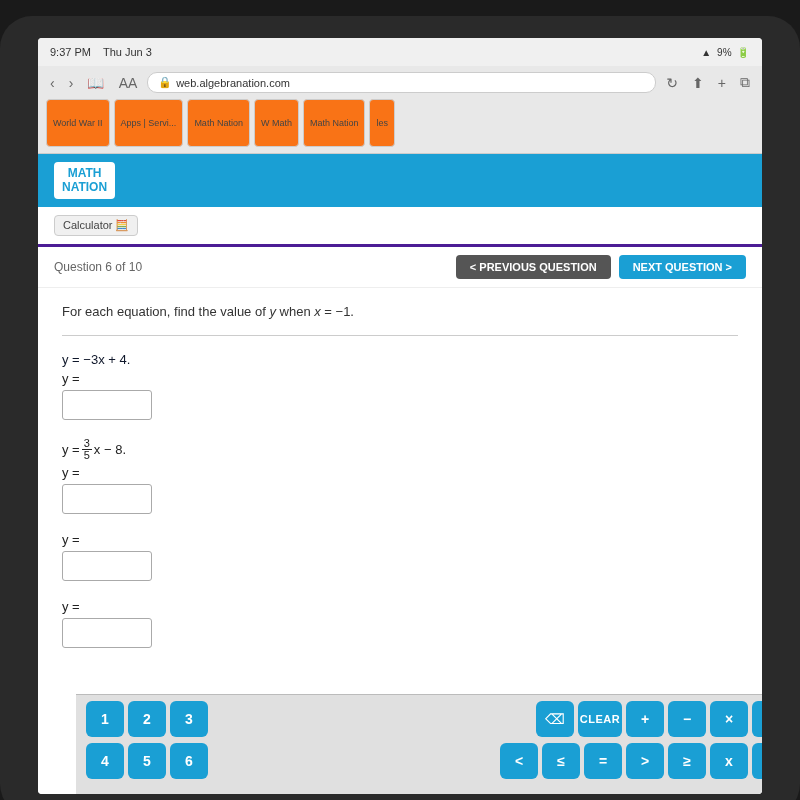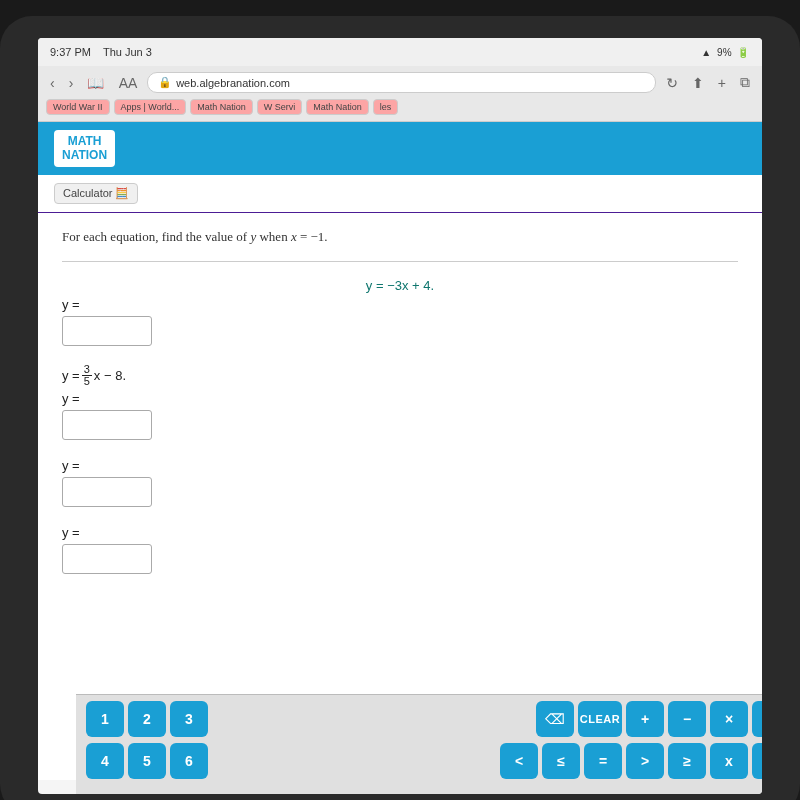--- a/index.html
+++ b/index.html
@@ -78,24 +78,24 @@
       align-items: center;
       gap: 4px;
     }
     .browser-tabs {
       display: flex;
       gap: 4px;
       font-size: 9px;
       overflow: hidden;
     }
     .browser-tab {
-      background: #fca5a5;
+      background: #f97316;
       border: 1px solid #ccc;
       border-radius: 4px;
-      padding: 2px 6px;
+      padding: 18px 6px;
       color: #444;
       white-space: nowrap;
       overflow: hidden;
       max-width: 90px;
       text-overflow: ellipsis;
       text-align: center;
     }
 
     
     .page-content {
@@ -118,21 +118,21 @@
       font-size: 12px;
       padding: 4px 8px;
       border-radius: 4px;
       line-height: 1.2;
       text-align: center;
     }
 
     
     .calc-bar {
       padding: 8px 16px;
-      border-bottom: 1px solid #4c1d95;
+      border-bottom: 3px solid #4c1d95;
     }
     .calc-btn {
       background: #f0f0f0;
       border: 1px solid #ccc;
       border-radius: 4px;
       padding: 3px 8px;
       font-size: 11px;
       cursor: pointer;
       color: #444;
     }
@@ -160,38 +160,36 @@
     .next-btn { background: #1a9fd4; }
 
     
     .question-body {
       padding: 16px 24px;
     }
     .question-text {
       font-size: 13px;
       color: #333;
       margin-bottom: 16px;
-      font-family: Liberation Serif, serif;
     }
     .question-text em { font-style: italic; }
     .divider {
       border: none;
       border-top: 1px solid #ccc;
       margin-bottom: 16px;
     }
 
     
     .equation-block {
       margin-bottom: 18px;
     }
     .equation-line {
       font-size: 13px;
-      color: #0f766e;
+      color: #0f172a;
       margin-bottom: 4px;
-      text-align: center;
     }
     .y-label {
       font-size: 13px;
       color: #222;
       margin-bottom: 4px;
     }
     .answer-input {
       border: 1px solid #aaa;
       border-radius: 3px;
       width: 90px;
@@ -314,27 +312,27 @@
         <span class="nav-btn">↻</span>
         <span class="nav-btn">⬆</span>
         <span class="nav-btn">+</span>
         <span class="nav-btn">⧉</span>
       </div>
       <div class="browser-tabs">
         <div class="browser-tab">
           <span>World War II</span>
         </div>
         <div class="browser-tab">
-          <span>Apps | World...</span>
+          <span>Apps | Servi...</span>
         </div>
         <div class="browser-tab">
           <span>Math Nation</span>
         </div>
         <div class="browser-tab">
-          <span>W  Servi</span>
+          <span>W  Math</span>
         </div>
         <div class="browser-tab">
           <span>Math Nation</span>
         </div>
         <div class="browser-tab">
           <span>les</span>
         </div>
       </div>
     </div>
 
@@ -346,20 +344,27 @@
           <div>NATION</div>
         </div>
       </div>
 
       <div class="calc-bar">
         <button class="calc-btn">
           <span>Calculator</span> 🧮
         </button>
       </div>
 
+      <div class="question-nav">
+        <span class="question-label">Question 6 of 10</span>
+        <div class="nav-buttons">
+          <button class="prev-btn">&lt; PREVIOUS QUESTION</button>
+          <button class="next-btn">NEXT QUESTION &gt;</button>
+        </div>
+      </div>
 
       <div class="question-body">
         <p class="question-text">
           For each equation, find the value of <em>y</em> when <em>x</em> = −1.
         </p>
         <hr class="divider">
 
         <div class="equation-block">
           <div class="equation-line">y = −3x + 4.</div>
           <div class="y-label">y =</div>

